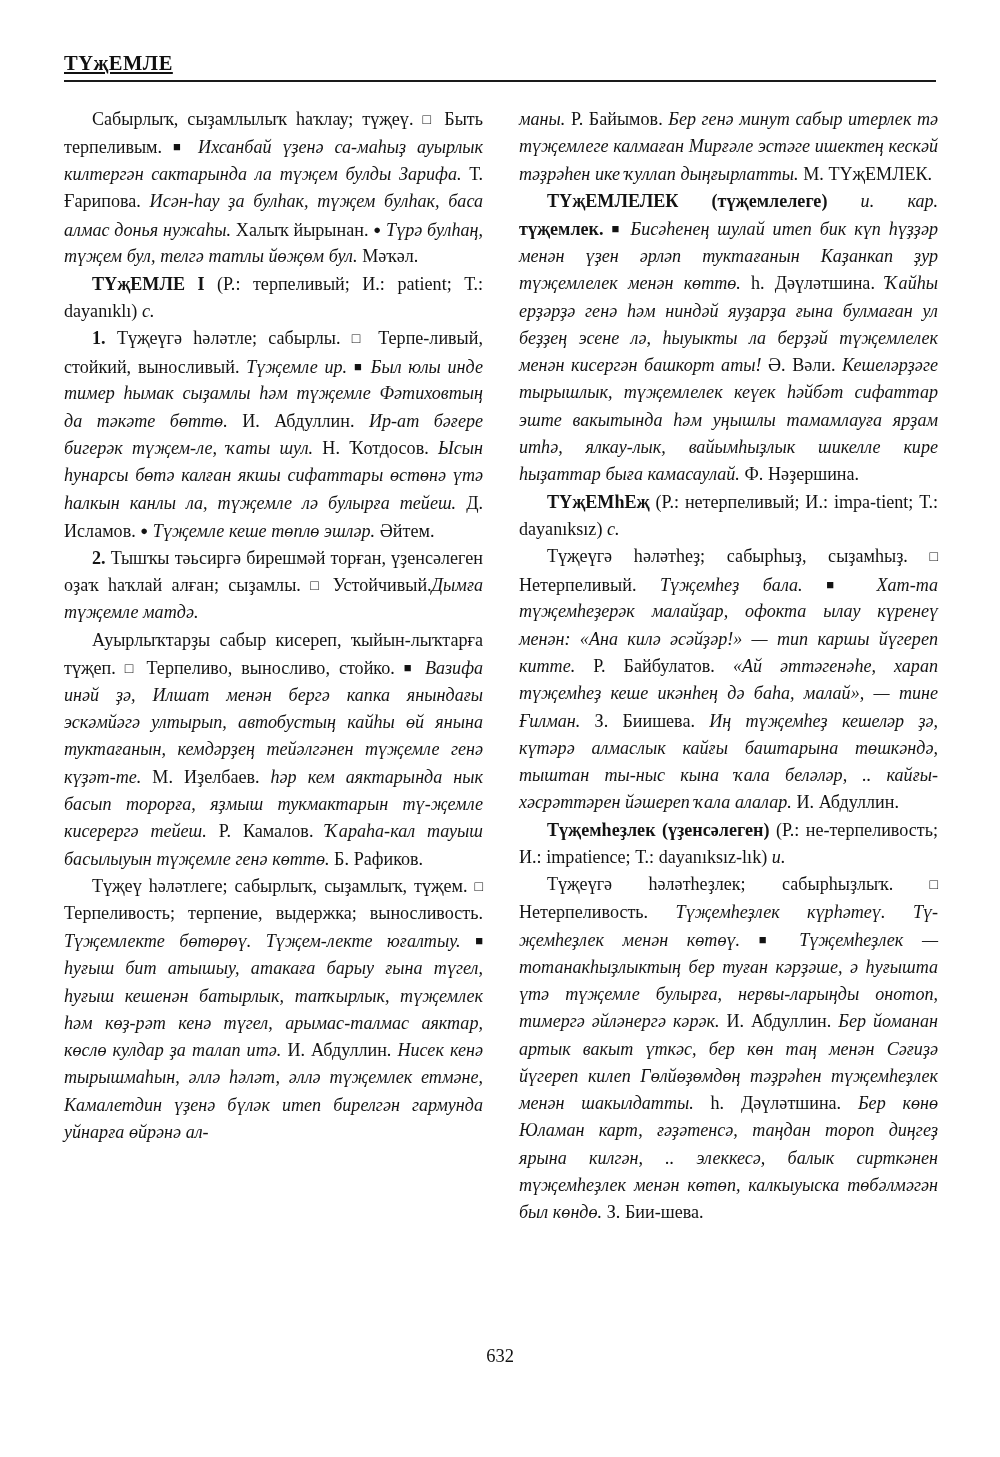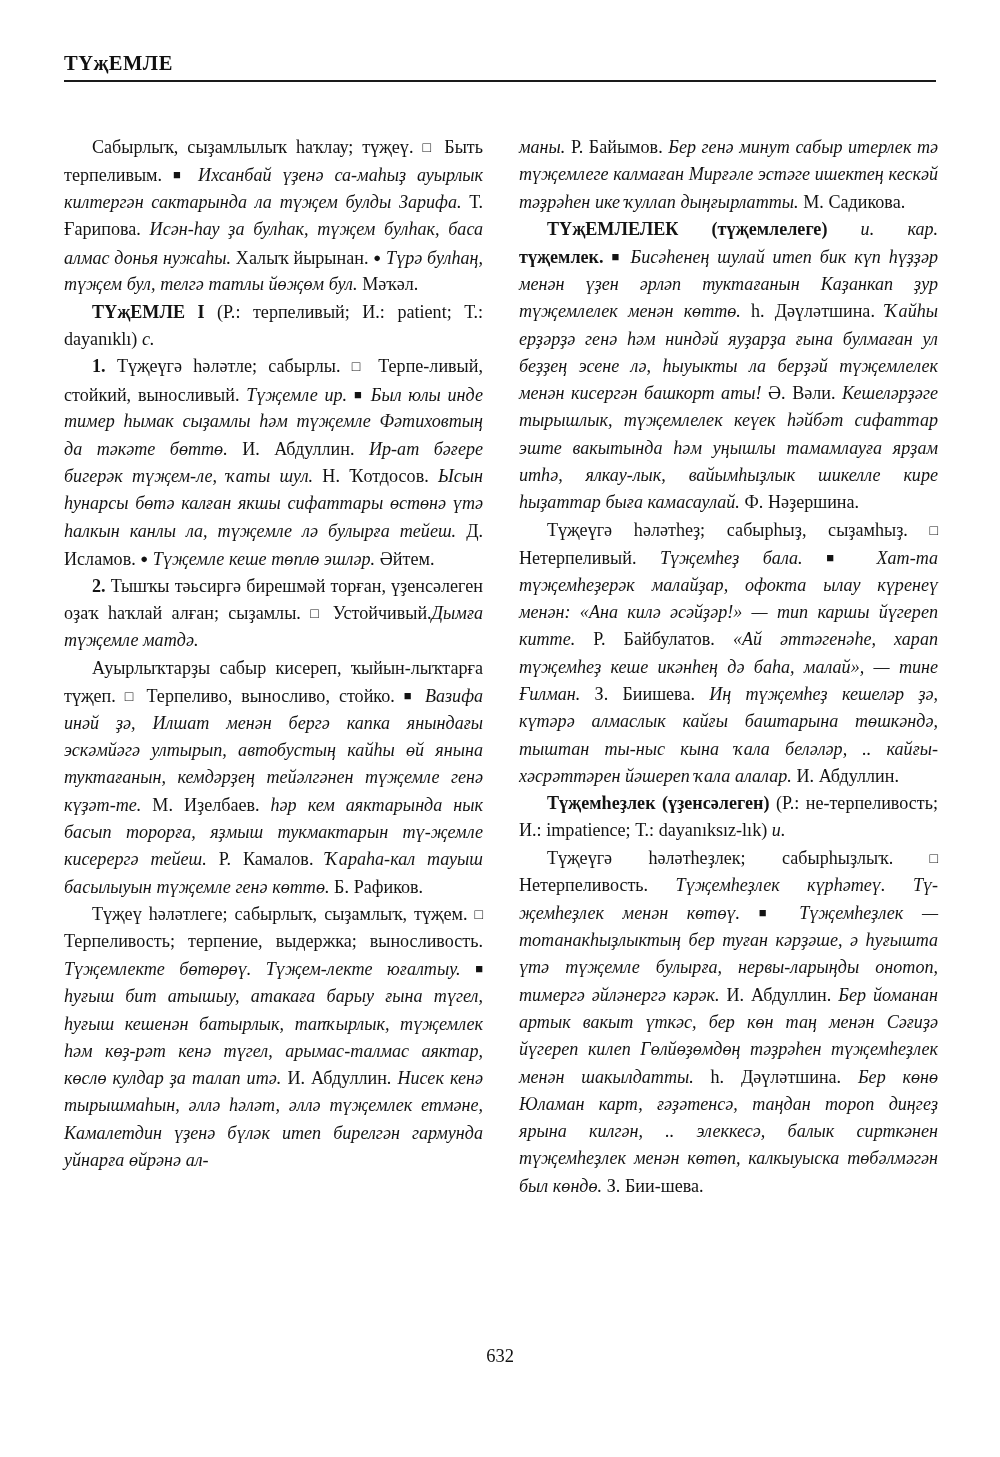--- a/index.html
+++ b/index.html
@@ -26,38 +26,38 @@
     top: 52px;
     left: 64px;
     width: 872px;
   }
   .running-head-title {
     font-size: 20.5px;
     font-weight: bold;
     letter-spacing: 0.5px;
     line-height: 1.1;
     color: #101010;
+    text-decoration: underline;
   }
   .head-rule {
     margin-top: 5px;
     border: 0;
     border-top: 2.1px solid #1a1a1a;
     width: 100%;
   }
   .columns {
     position: absolute;
     top: 106px;
     left: 64px;
     width: 874px;
     display: flex;
     gap: 36px;
   }
   .col {
     width: 419px;
-    margin-top: 28px;
   }
   p.para {
     margin: 0;
     text-align: justify;
     text-justify: inter-word;
     font-size: 18.1px;
     line-height: 27.3px;
     color: #131313;
     hyphens: manual;
     word-spacing: 0.1px;
@@ -136,24 +136,25 @@
 
       <p class="para indent"><span>Ауырлыҡтарҙы сабыр кисереп, ҡыйын-лыҡтарға түҗеп.</span> <span class="sq">□</span> <span>Терпеливо, выносливо, стойко.</span> <span class="sqf">■</span> <span class="ex">Вазифа инәй ҙә, Илшат менән бергә капка янындағы эскәмйәгә ултырып, автобустың кайһы өй янына туктағанын, кемдәрҙең тейәлгәнен түҗемле генә күҙәт-те.</span> <span class="rom">М. Иҙелбаев.</span> <span class="ex">һәр кем аяктарында нык басып торорға, яҙмыш тукмактарын тү-җемле кисерергә тейеш.</span> <span class="rom">Р. Камалов.</span> <span class="ex">Ҡараһа-кал тауыш басылыуын түҗемле генә көттө.</span> <span class="rom">Б. Рафиков.</span></p>
 
 
       <p class="para indent"><span>Түҗеү һәләтлеге; сабырлыҡ, сыҙамлыҡ, түҗем.</span> <span class="sq">□</span> <span>Терпеливость; терпение, выдержка; выносливость.</span> <span class="ex">Түҗемлекте бөтөрөү.</span> <span class="ex">Түҗем-лекте юғалтыу.</span> <span class="sqf">■</span> <span class="ex">һуғыш бит атышыу, атакаға барыу ғына түгел, һуғыш кешенән батырлык, тапҡырлык, түҗемлек һәм көҙ-рәт кенә түгел, арымас-талмас аяктар, көслө кулдар ҙа талап итә.</span> <span class="rom">И. Абдуллин.</span> <span class="ex">Нисек кенә тырышмаһын, әллә һәләт, әллә түҗемлек етмәне, Камалетдин үҙенә бүләк итеп бирелгән гармунда уйнарға өйрәнә ал-</span></p>
 
     </div>
 
     <div class="col">
 
-      <p class="para cont"><span class="ex">маны.</span> <span class="rom">Р. Байымов.</span> <span class="ex">Бер генә минут сабыр итерлек тә түҗемлеге калмаған Мирғәле эстәге ишектең кескәй тәҙрәһен ике ҡуллап дыңғырлатты.</span> <span class="rom">М. Садикова.</span></p>
+      <p class="para cont"><span class="ex">маны.</span> <span class="rom">Р. Байымов.</span> <span class="ex">Бер генә минут сабыр итерлек тә түҗемлеге калмаған Мирғәле эстәге ишектең кескәй тәҙрәһен ике ҡуллап дыңғырлатты.</span> <span class="rom">М. ТҮҗЕМЛЕК.</span></p>
 
       <p class="para indent"><span class="hw">ТҮҗЕМЛЕЛЕК</span> <span class="hw">(түҗемлелеге)</span> <span class="it">и.</span> <span class="it">кар.</span> <span class="hw">түҗемлек.</span> <span class="sqf">■</span> <span class="ex">Бисәһенең шулай итеп бик күп һүҙҙәр менән үҙен әрләп туктағанын Каҙанкап ҙур түҗемлелек менән көттө.</span> <span class="rom">һ. Дәүләтшина.</span> <span class="ex">Ҡайһы ерҙәрҙә генә һәм ниндәй яуҙарҙа ғына булмаған ул беҙҙең эсене лә, һыуыкты ла берҙәй түҗемлелек менән кисергән башкорт аты!</span> <span class="rom">Ә. Вәли.</span> <span class="ex">Кешеләрҙәге тырышлык, түҗемлелек кеүек һәйбәт сифаттар эште вакытында һәм уңышлы тамамлауға ярҙам итһә, ялкау-лык, вайымһыҙлык шикелле кире һыҙаттар быға камасаулай.</span> <span class="rom">Ф. Нәҙершина.</span></p>
 
+      <p class="para indent"><span class="hw">ТҮҗЕМһЕҗ</span> <span class="rom">(Р.: нетерпеливый; И.: impa-tient; Т.: dayanıksız)</span> <span class="it">с.</span></p>
 
       <p class="para indent"><span>Түҗеүгә һәләтһеҙ; сабырһыҙ, сыҙамһыҙ.</span> <span class="sq">□</span> <span>Нетерпеливый.</span> <span class="ex">Түҗемһеҙ бала.</span> <span class="sqf">■</span> <span class="ex">Хат-та түҗемһеҙерәк малайҙар, офокта ылау күренеү менән: «Ана килә әсәйҙәр!» — тип каршы йүгереп китте.</span> <span class="rom">Р. Байбулатов.</span> <span class="ex">«Ай әттәгенәһе, харап түҗемһеҙ кеше икәнһең дә баһа, малай», — тине Ғилман.</span> <span class="rom">З. Биишева.</span> <span class="ex">Иң түҗемһеҙ кешеләр ҙә, күтәрә алмаслык кайғы баштарына төшкәндә, тыштан ты-ныс кына ҡала беләләр, .. кайғы-хәсрәттәрен йәшереп ҡала алалар.</span> <span class="rom">И. Абдуллин.</span></p>
 
       <p class="para indent"><span class="hw">Түҗемһеҙлек</span> <span class="hw">(үҙенсәлеген)</span> <span class="rom">(Р.: не-терпеливость; И.: impatience; Т.: dayanıksız-lık)</span> <span class="it">и.</span></p>
 
       <p class="para indent"><span>Түҗеүгә һәләтһеҙлек; сабырһыҙлыҡ.</span> <span class="sq">□</span> <span>Нетерпеливость.</span> <span class="ex">Түҗемһеҙлек күрһәтеү.</span> <span class="ex">Тү-җемһеҙлек менән көтөү.</span> <span class="sqf">■</span> <span class="ex">Түҗемһеҙлек — тотанакһыҙлыктың бер туған кәрҙәше, ә һуғышта үтә түҗемле булырға, нервы-ларыңды онотоп, тимергә әйләнергә кәрәк.</span> <span class="rom">И. Абдуллин.</span> <span class="ex">Бер йоманан артык вакыт үткәс, бер көн таң менән Сәғиҙә йүгереп килеп Гөлйөҙөмдөң тәҙрәһен түҗемһеҙлек менән шакылдатты.</span> <span class="rom">һ. Дәүләтшина.</span> <span class="ex">Бер көнө Юламан карт, ғәҙәтенсә, таңдан тороп диңгеҙ ярына килгән, .. элеккесә, балык сирткәнен түҗемһеҙлек менән көтөп, калкыуыска төбәлмәгән был көндө.</span> <span class="rom">З. Бии-шева.</span></p>
 
     </div>
   </div>
 

